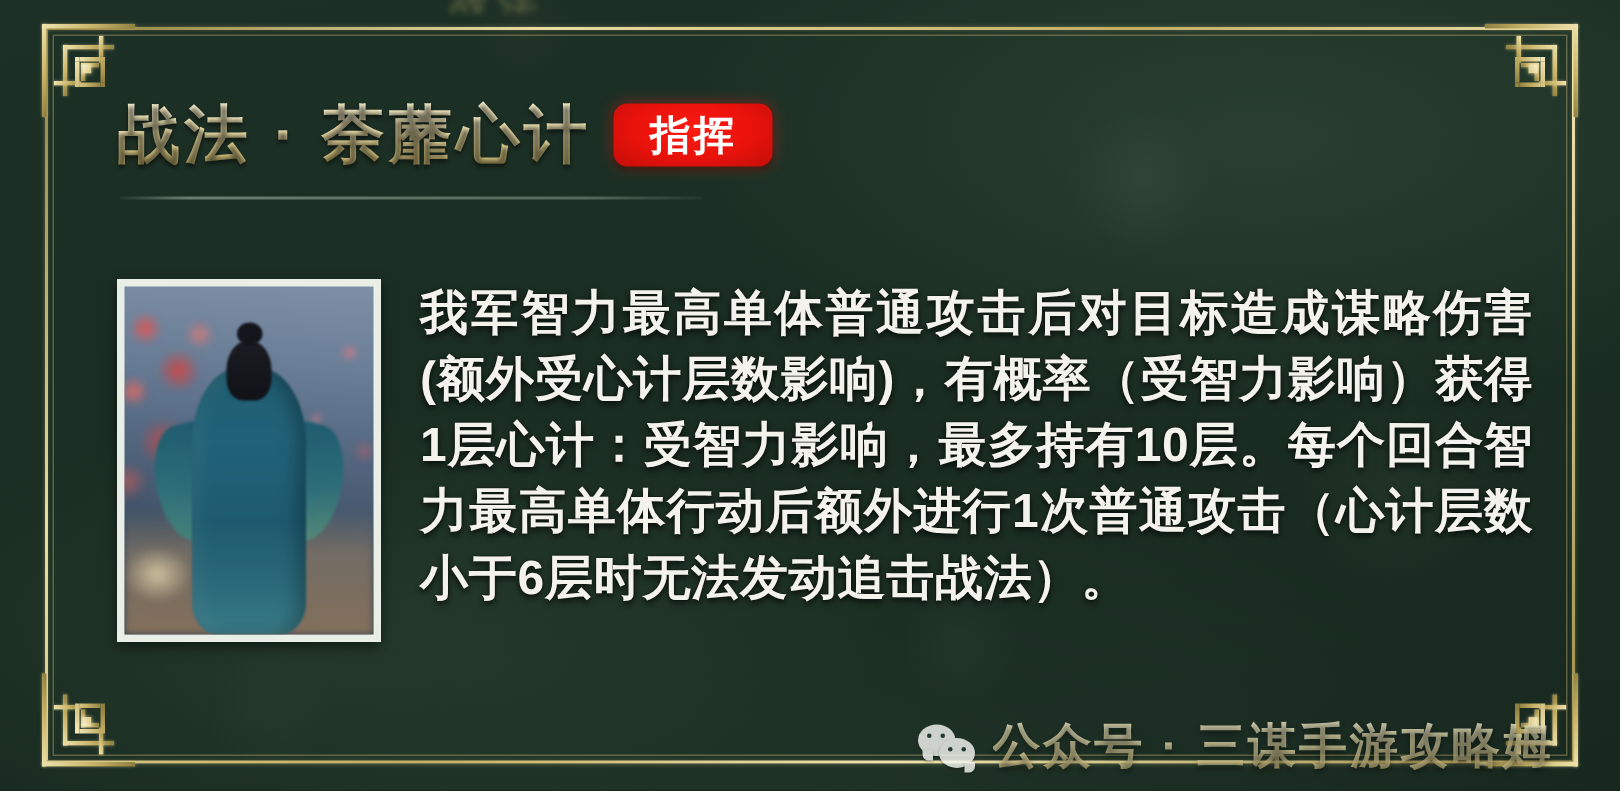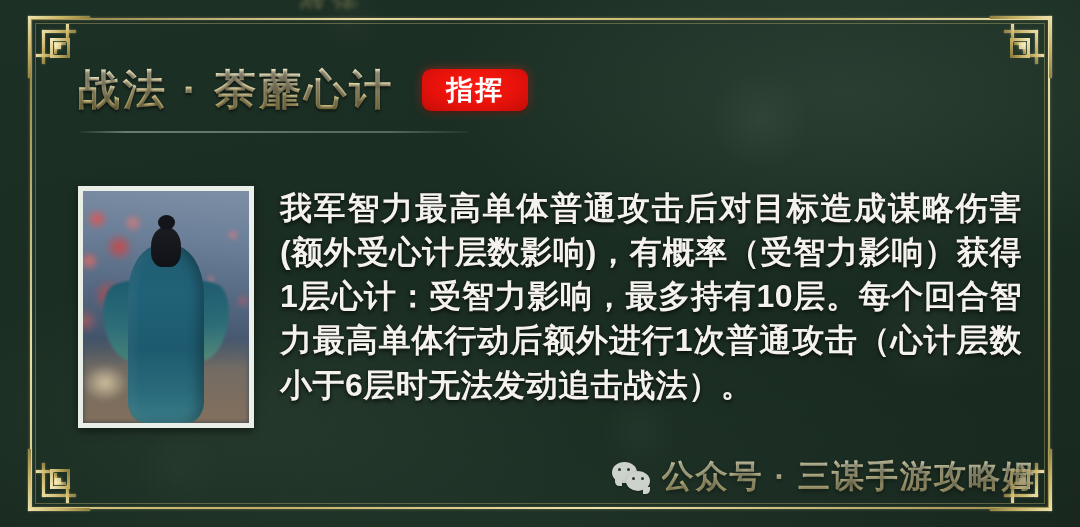--- a/index.html
+++ b/index.html
@@ -108,21 +108,21 @@
   .corner .h4 { left: 38px; top: 8px; width: 3px; height: 18px; }
   .corner .v4 { left: 8px;  top: 38px; width: 18px; height: 3px; }
 
   
   .header {
     position: absolute;
     left: 78px;
     top: 62px;
     display: flex;
     align-items: center;
-    gap: 28px;
+    gap: 15px;
   }
   .title {
     font-size: 42px;
     font-weight: 700;
     letter-spacing: 3px;
     color: #f2e8c0;
     background: linear-gradient(180deg,#fdf8dd 0%,#f0e3ae 45%,#d8c783 72%,#b9a45e 100%);
     -webkit-background-clip: text;
     background-clip: text;
     -webkit-text-fill-color: transparent;
@@ -267,21 +267,21 @@
     text-shadow: 0 2px 4px rgba(0,0,0,0.75), 0 0 1px rgba(0,0,0,0.9);
     text-align: justify;
     text-justify: inter-character;
     filter: blur(0.2px);
   }
 
   
   .watermark {
     position: absolute;
     right: 44px;
-    bottom: 28px;
+    bottom: 7px;
     display: flex;
     align-items: center;
     gap: 10px;
     opacity: 0.82;
     pointer-events: none;
     margin-top: 13px;
   }
   .wechat-icon {
     position: relative;
     width: 40px;

